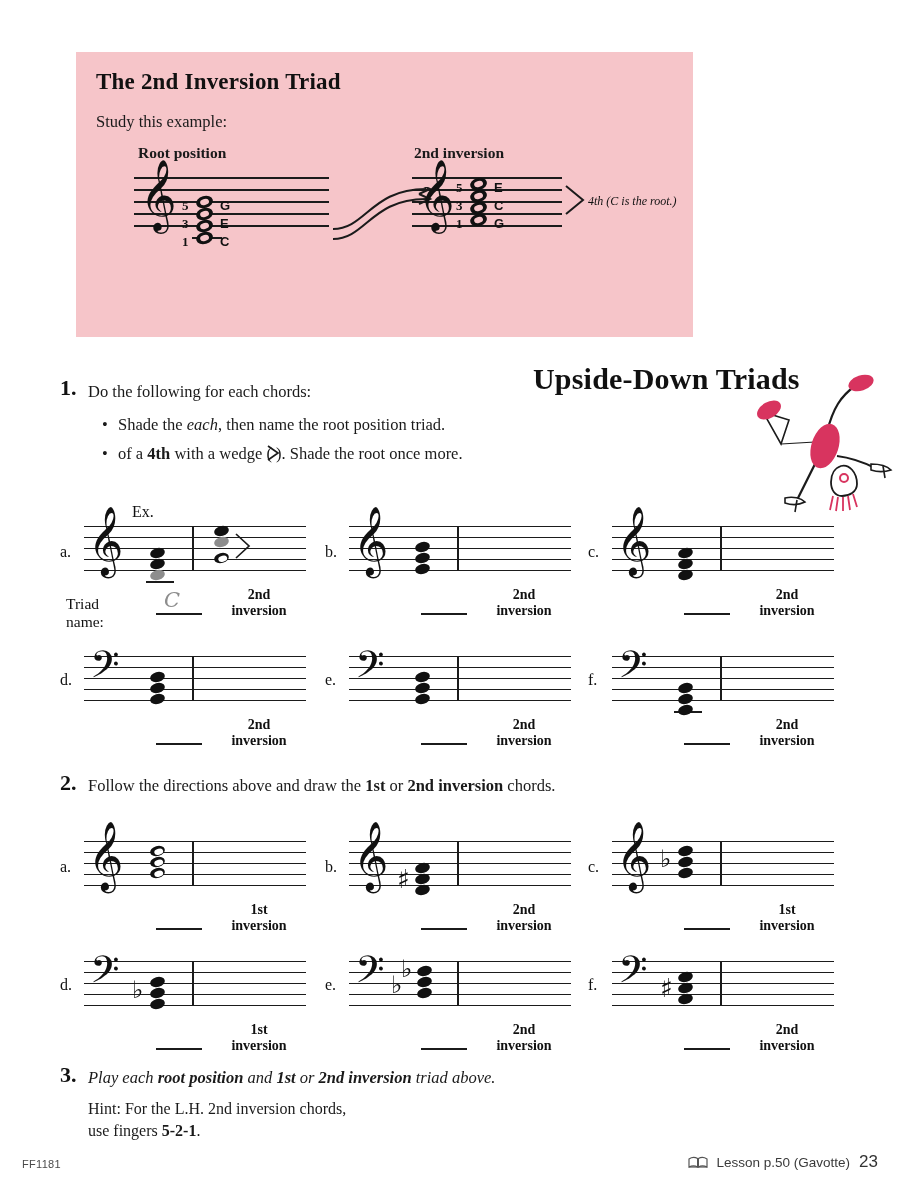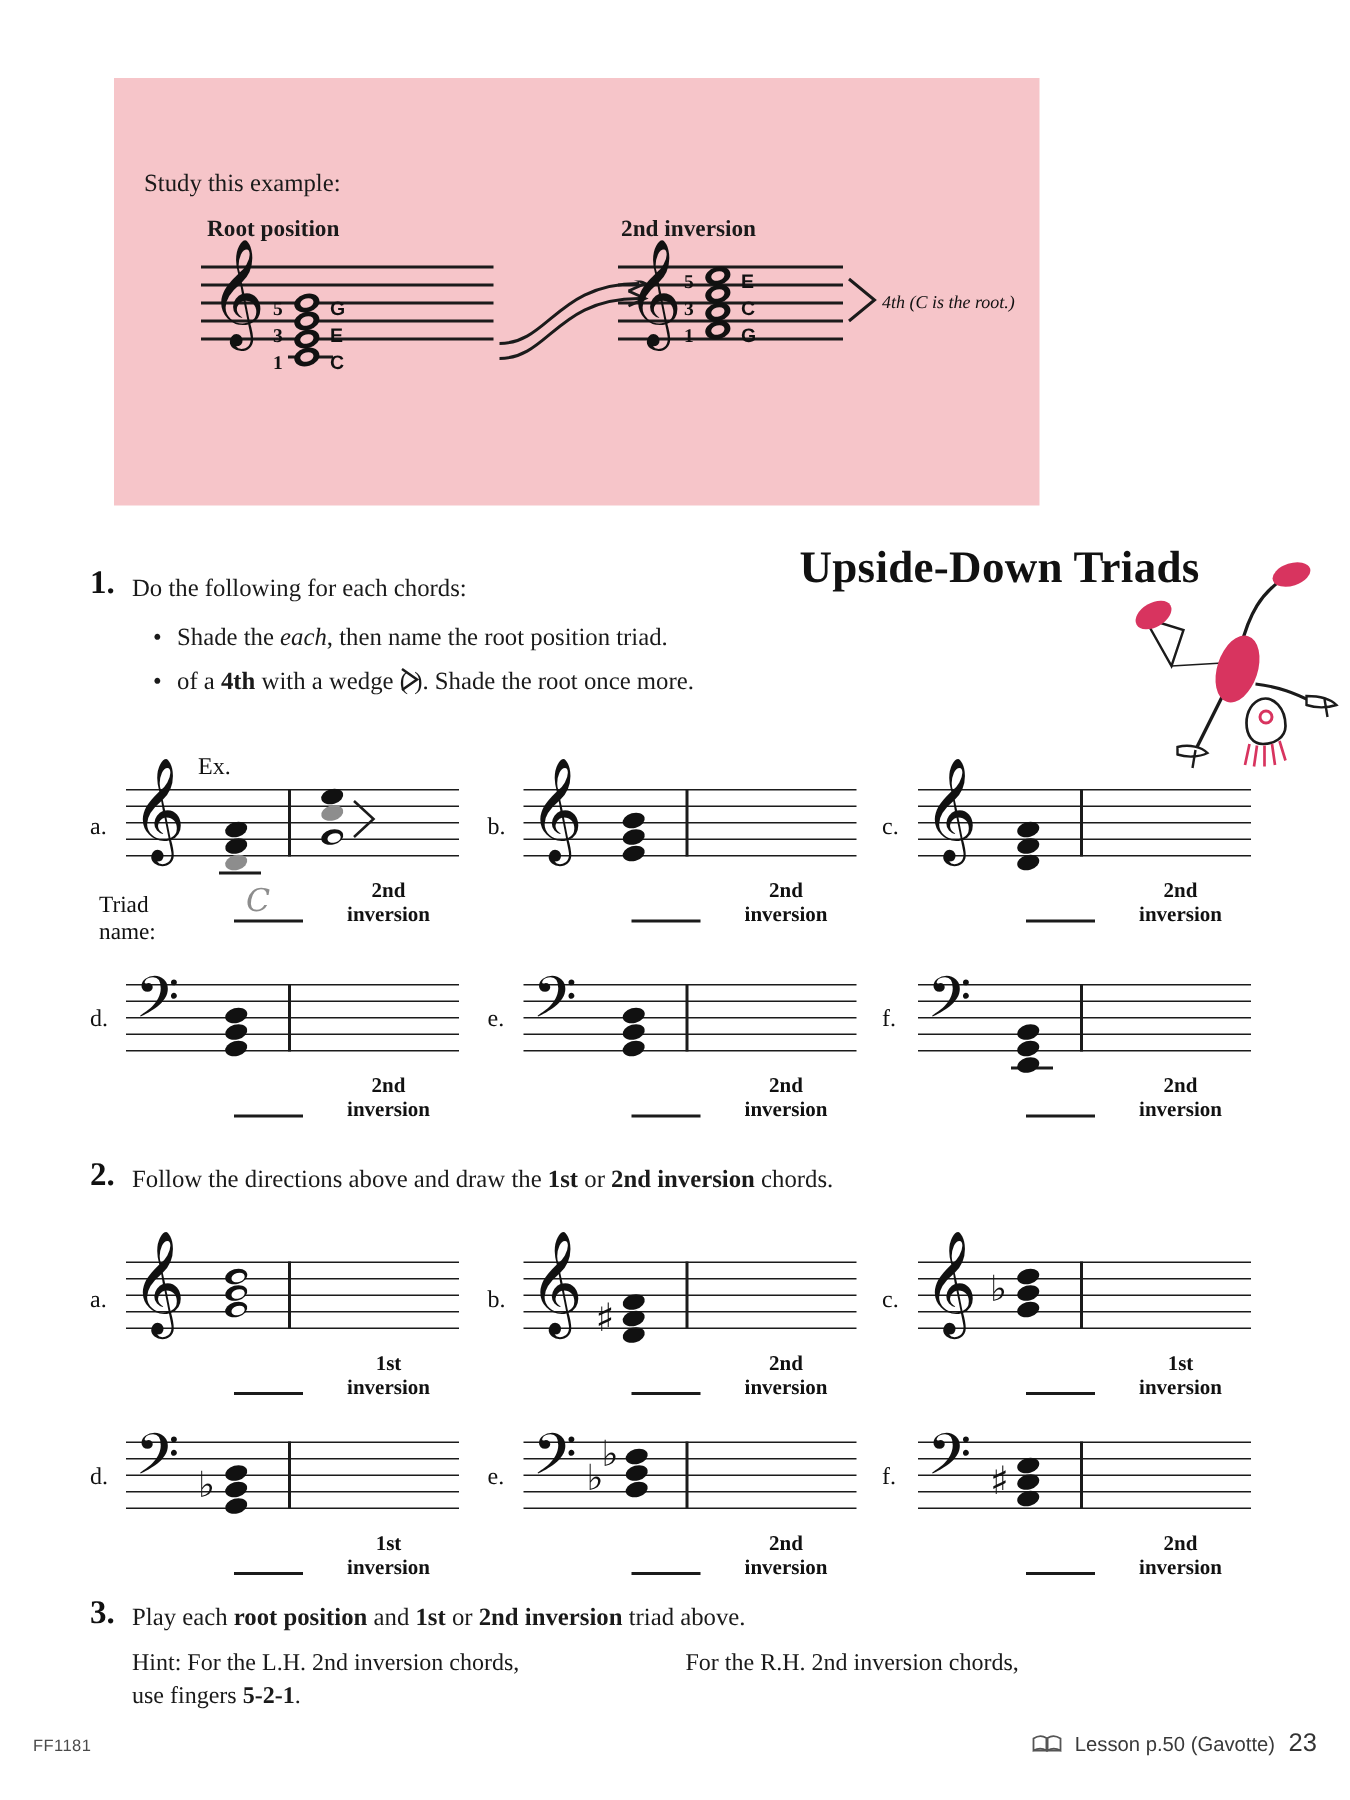--- a/index.html
+++ b/index.html
@@ -160,20 +160,21 @@
     font-family:"Liberation Sans", sans-serif;
     font-size:17px; color:#333;
   }
   .hint { position:absolute; font-size:16px; line-height:22px; }
 </style>
 </head>
 <body>
 
 <div id="pink-box">
 
+  <div id="pink-title">The 2nd Inversion Triad</div>
   <div id="study-line">Study this example:</div>
 
   <div class="col-head" style="left:62px; top:92px;">Root position</div>
 
   <div class="staff" style="left:58px; top:125px; width:195px; height:49px;">
     <div class="ln" style="top:0px;"></div>
     <div class="ln" style="top:12px;"></div>
     <div class="ln" style="top:24px;"></div>
     <div class="ln" style="top:36px;"></div>
     <div class="ln" style="top:48px;"></div>
@@ -571,31 +572,30 @@
     </div>
   </div>
   <div class="blank" style="left:96px; top:98px; width:46px;"></div>
   <div class="invlabel" style="left:152px; top:72px; width:94px;">
     <div>2nd</div>
     <div>inversion</div>
   </div>
 </div>
 
 <div class="exnum" style="left:60px; top:1062px;">3.</div>
-<div class="extext" style="left:88px; top:1066px;">
+<div class="extext" style="left:88px; top:1066px;font-style:italic;">
   <span>Play each </span><b>root position</b><span> and </span><b>1st</b><span> or </span><b>2nd inversion</b><span> triad above.</span>
 </div>
 
 <div class="hint" style="left:88px; top:1098px;">
   <div>Hint: For the L.H. 2nd inversion chords,</div>
   <div><span>use fingers </span><b>5-2-1</b><span>.</span></div>
 </div>
 
 <div class="hint" style="left:457px; top:1098px;">
-  <div>For the R.H. 2nd inversion chords,</div>
 </div>
 
 <div id="footer-left">FF1181</div>
 <div id="footer-right">
   <svg width="20" height="13" viewBox="0 0 20 13">
     <path d="M1,3 C4,1 7,1 9.6,2.6 L9.6,11 C7,9.4 4,9.4 1,11 Z" fill="none" stroke="#555" stroke-width="1.2"></path>
     <path d="M19,3 C16,1 13,1 10.4,2.6 L10.4,11 C13,9.4 16,9.4 19,11 Z" fill="none" stroke="#555" stroke-width="1.2"></path>
     <path d="M1,11 L19,11" fill="none" stroke="#555" stroke-width="1.2"></path>
   </svg>
   <span>Lesson p.50 (Gavotte)</span>

